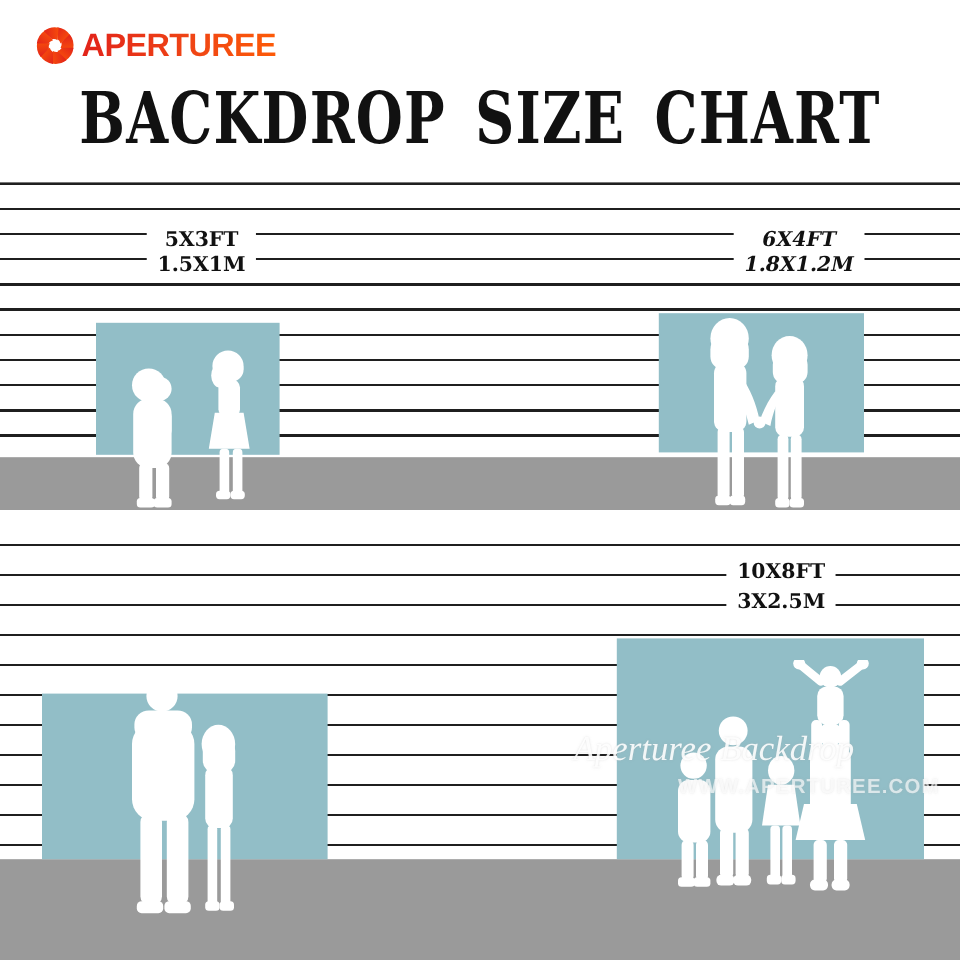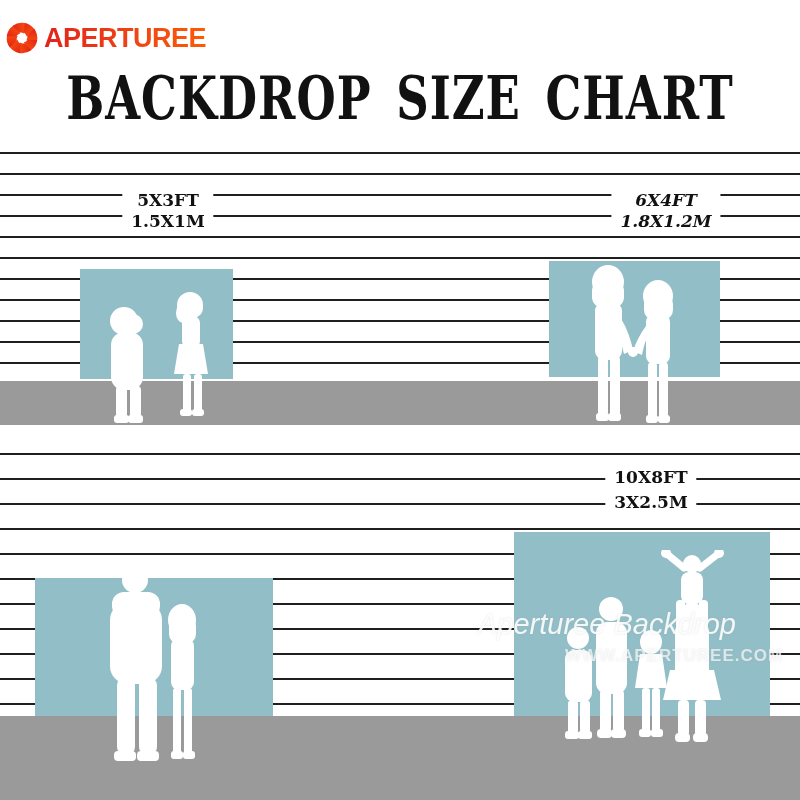--- a/index.html
+++ b/index.html
@@ -2,21 +2,21 @@
 <html><head>
 <meta charset="utf-8">
 <style>
   html,body{margin:0;padding:0;}
   .canvas{
     position:relative; width:800px; height:800px;
     background:#ffffff; overflow:hidden;
     font-family:"Liberation Sans", sans-serif;
   }
   
-  .logo{position:absolute; left:4px; top:20px; display:flex; align-items:center; gap:4px;text-align:center;}
+  .logo{position:absolute; left:28px; top:20px; display:flex; align-items:center; gap:4px;text-align:center;}
   .logo-text{
     font-family:"Liberation Sans", sans-serif;
     font-weight:bold; font-size:27px; letter-spacing:-0.5px;
     background:linear-gradient(90deg,#e2231a 0%,#ef4415 55%,#fd5a07 100%);
     -webkit-background-clip:text; background-clip:text;
     color:transparent; -webkit-text-fill-color:transparent;
   }
   .page-title{
     position:absolute; left:0; top:64px; width:800px; text-align:center;
     font-family:"DejaVu Serif", serif; font-weight:bold; font-size:45px;
@@ -57,21 +57,21 @@
   .scene{position:absolute;}
   .sc-5x3 {left:95px;  top:290px;}
   .sc-6x4 {left:580px; top:258px;}
   .sc-7x5 {left:90px;  top:558px;}
   .sc-10x8{left:520px; top:550px;}
   .scene svg *{fill:#ffffff;}
   .scene svg .limb{fill:none; stroke:#ffffff; stroke-width:7; stroke-linecap:round;}
   
   .wm-script{
     position:absolute; left:478px; top:608px;
-    font-family:Liberation Sans, sans-serif; font-style:italic; font-size:29px;
+    font-family:Liberation Serif, serif; font-style:italic; font-size:29px;
     color:rgba(255,255,255,0.88); text-shadow:0 0 2px rgba(170,170,170,0.35);
     white-space:nowrap;
   }
   .wm-url{
     position:absolute; left:565px; top:646px;
     font-family:"Liberation Sans", sans-serif; font-weight:bold; font-size:17px;
     letter-spacing:1px; color:rgba(255,255,255,0.66);
     text-shadow:0 0 2px rgba(170,170,170,0.3); white-space:nowrap;text-align:center;
   }
 </style>

